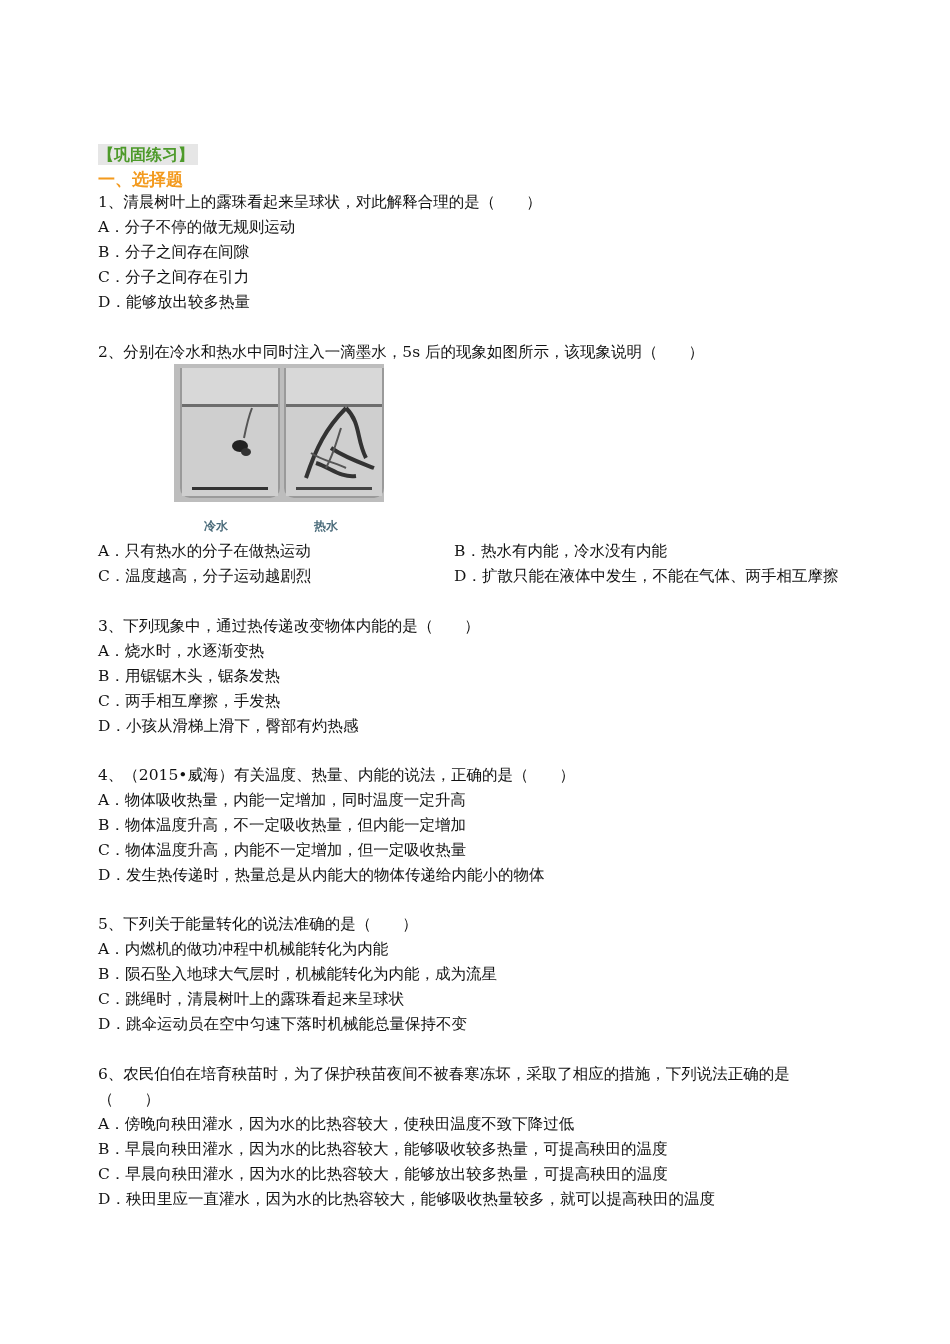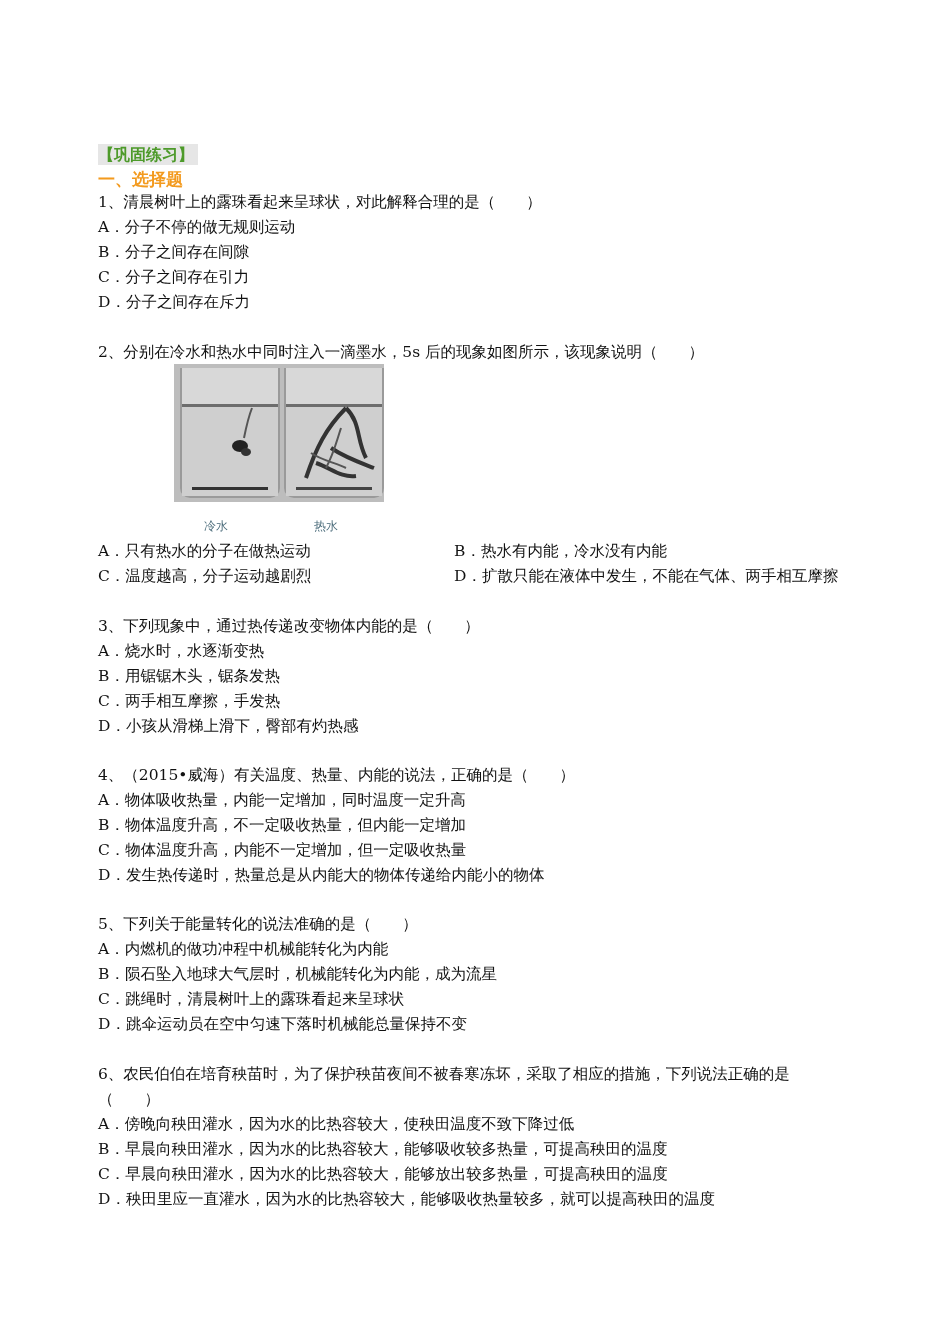--- a/index.html
+++ b/index.html
@@ -14,36 +14,36 @@
                      font-family: "DejaVu Sans", "Liberation Sans", sans-serif; font-weight: bold;
                      font-size: 17px; line-height: 22px; }
     .figure { position: absolute; left: 174px; top: 364px; width: 210px; height: 138px;
               background: #bdbdbd; overflow: hidden; }
     .beaker { position: absolute; top: 4px; width: 96px; height: 128px; background: #d8d8d8;
               border: 2px solid #9a9a9a; border-top: none; border-radius: 0 0 10px 10px; }
     .beaker .water { position: absolute; left: 0; right: 0; top: 36px; bottom: 0; background: #cfcfcf;
                      border-top: 3px solid #6d6d6d; }
     .beaker .base { position: absolute; left: 10px; right: 10px; bottom: 6px; height: 3px; background: #333; }
     .fig-label { position: absolute; top: 518px; font-size: 12px; color: #4a6b7a;
-                 font-family: "DejaVu Sans", "Liberation Sans", sans-serif; }
+                 font-family: "DejaVu Sans", "Liberation Sans", sans-serif; font-weight: bold; }
     .col2 { position: absolute; left: 454px; font-size: 15.5px; line-height: 20px; white-space: nowrap; }
   </style>
 </head>
 <body>
 
 <div class="page">
 
   <div class="section-tag">【巩固练习】</div>
   <div class="section-title">一、选择题</div>
 
   <div class="line" style="top:192px">1、清晨树叶上的露珠看起来呈球状，对此解释合理的是（　　）</div>
   <div class="line" style="top:217px">A．分子不停的做无规则运动</div>
   <div class="line" style="top:242px">B．分子之间存在间隙</div>
   <div class="line" style="top:267px">C．分子之间存在引力</div>
-  <div class="line" style="top:292px">D．分子之间存在斥力</div>
+  <div class="line" style="top:292px">D．能够放出较多热量</div>
 
   <div class="line" style="top:342px">2、分别在冷水和热水中同时注入一滴墨水，5s 后的现象如图所示，该现象说明（　　）</div>
   <div class="figure">
     <div class="beaker" style="left:6px">
       <div class="water"></div>
       <svg width="96" height="128" style="position:absolute;left:0;top:0">
         <path d="M70 40 C66 50, 64 60, 62 70" stroke="#555" stroke-width="2" fill="none"></path>
         <ellipse cx="58" cy="78" rx="8" ry="6" fill="#222"></ellipse>
         <ellipse cx="64" cy="84" rx="5" ry="4" fill="#333"></ellipse>
       </svg>

